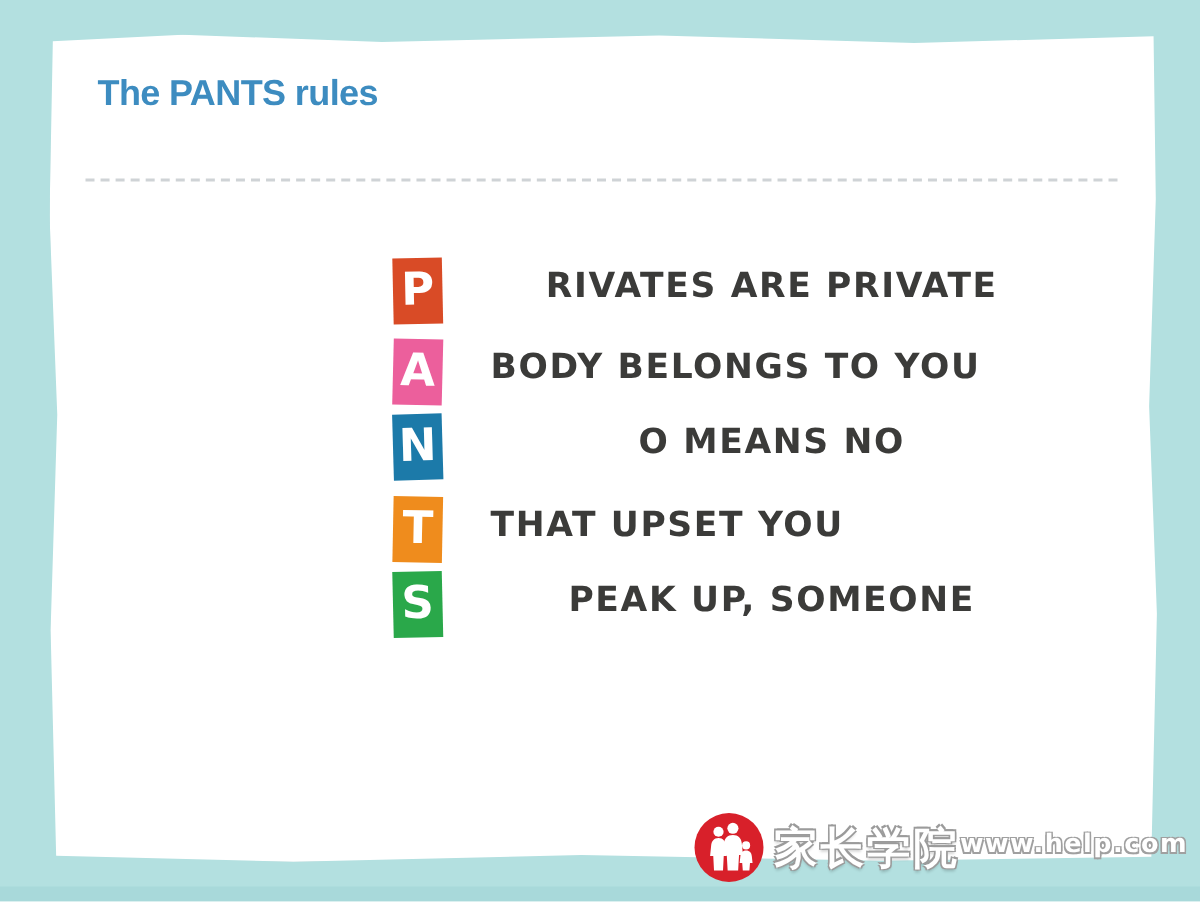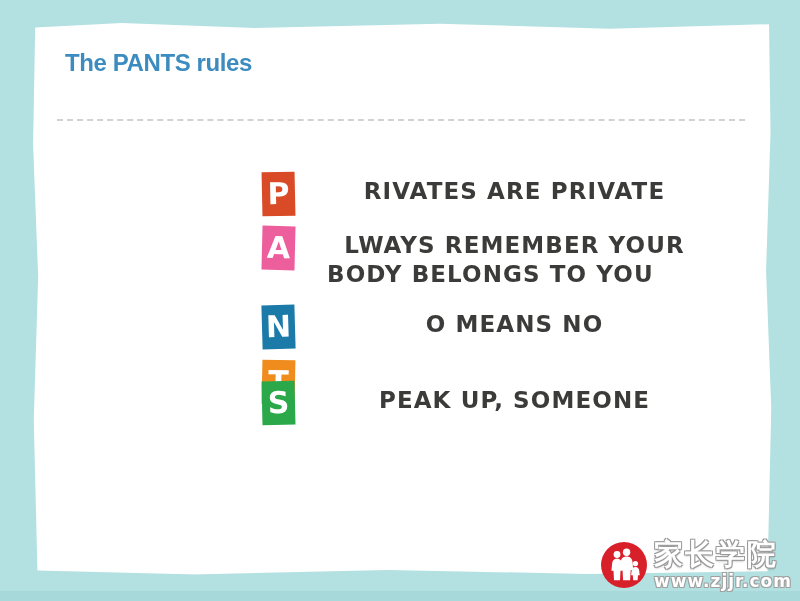--- a/index.html
+++ b/index.html
@@ -122,21 +122,21 @@
     gap:7px;
   }
   #wm-logo {
     position:relative;
     width:46px; height:46px;
     border-radius:50%;
     background:#d8202a;
     flex:0 0 auto;
   }
   #wm-logo svg { position:absolute; left:0; top:0; }
-  #wm-text { display:flex; flex-direction:column; line-height:1; }
+  #wm-text { display:flex; flex-direction:row; line-height:1; }
   #wm-cn {
     font-family:"DejaVu Sans", sans-serif;
     font-size:29px;
     font-weight:bold;
     color:#ffffff;
     letter-spacing:2px;
     text-shadow:
       -1px -1px 0 #9b9b9b,  1px -1px 0 #9b9b9b,
       -1px  1px 0 #9b9b9b,  1px  1px 0 #9b9b9b,
        0    2px 2px rgba(0,0,0,.18);
@@ -171,35 +171,35 @@
     <div class="rule r-p">
       <div class="tile tile-p" style="background: rgb(217, 75, 38);">P</div>
       <div class="rule-text">
         <span class="l1">rivates are private</span>
       </div>
     </div>
 
     <div class="rule r-a">
       <div class="tile tile-a" style="background: rgb(236, 95, 156);">A</div>
       <div class="rule-text">
-        <span class="l1">lways remember your</span>
         <span class="l2">body belongs to you</span>
       </div>
     </div>
 
     <div class="rule r-n">
       <div class="tile tile-n" style="background: rgb(28, 122, 169);">N</div>
       <div class="rule-text">
         <span class="l1">o means no</span>
       </div>
     </div>
 
     <div class="rule r-t">
       <div class="tile tile-t" style="background: rgb(239, 140, 29);">T</div>
       <div class="rule-text">
+        <span class="l2">that upset you</span>
       </div>
     </div>
 
     <div class="rule r-s">
       <div class="tile tile-s" style="background: rgb(42, 168, 74);">S</div>
       <div class="rule-text">
         <span class="l1">peak up, someone</span>
       </div>
     </div>
 
@@ -214,17 +214,17 @@
 
         <circle cx="25.6" cy="10.2" r="3.7" fill="#ffffff"></circle>
         <path d="M25.6 14.6c-3.6 0-5.6 2.2-5.9 5.4l-.8 8.0h2.6l.6 10.3h7l.6-10.3h2.6l-.8-8.0c-.3-3.2-2.3-5.4-5.9-5.4z" fill="#ffffff"></path>
 
         <circle cx="34.4" cy="21.6" r="2.7" fill="#ffffff"></circle>
         <path d="M34.4 25.0c-2.4 0-3.6 1.6-3.8 3.7l-.5 4.6h1.7l.4 5.0h4.4l.4-5.0h1.7l-.5-4.6c-.2-2.1-1.4-3.7-3.8-3.7z" fill="#ffffff"></path>
       </svg>
     </div>
     <div id="wm-text">
       <span id="wm-cn">家长学院</span>
-      <span id="wm-url">www.zjjr.com</span>
+      <span id="wm-url">www.help.com</span>
     </div>
   </div>
 
 </div>
 
 </body></html>

